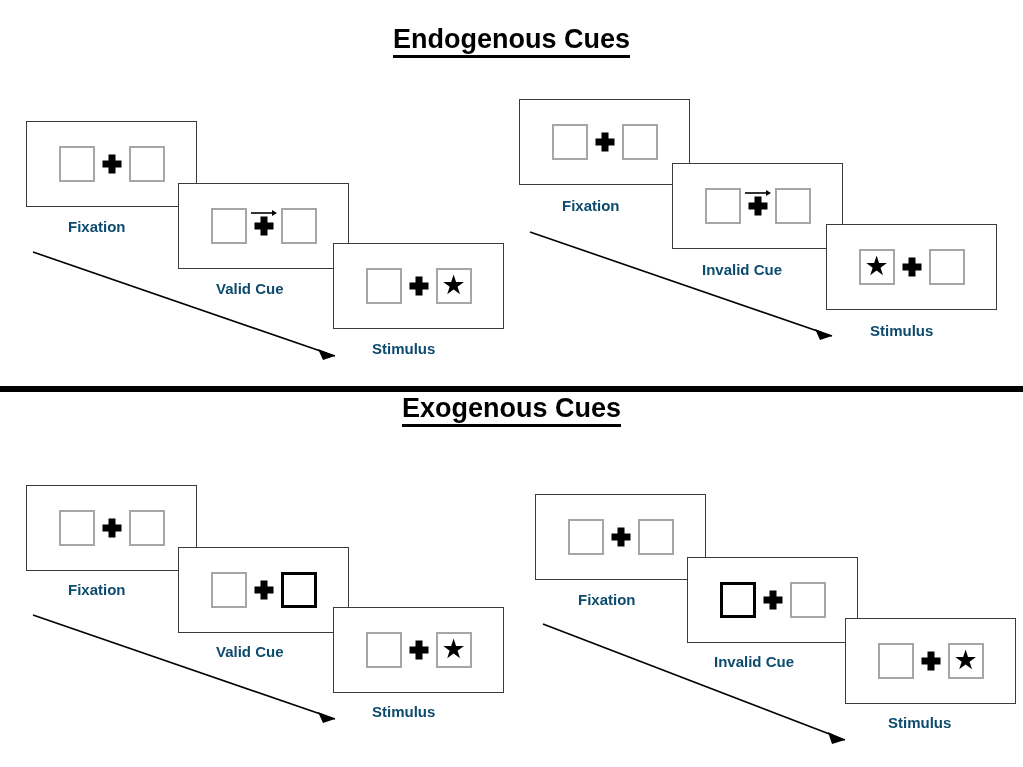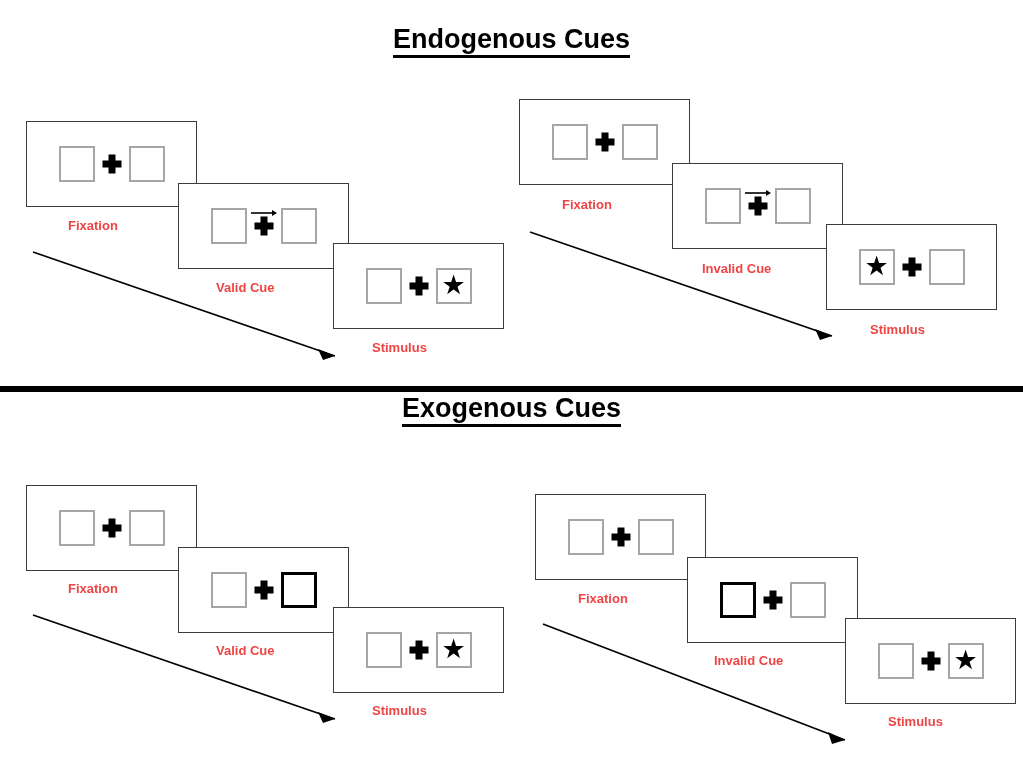--- a/index.html
+++ b/index.html
@@ -114,23 +114,23 @@
     font-size: 27px;
     line-height: 1;
     color: #000000;
     display: block;
     margin-top: -2px;
   }
 
   
   .caption {
     position: absolute;
-    font-size: 13px;
+    font-size: 15px;
     font-weight: bold;
-    color: #ef4444;
+    color: #0c4a6e;
     white-space: nowrap;
   }
 
   
   .time-arrow {
     position: absolute;
     overflow: visible;
   }
 </style>
 </head>

